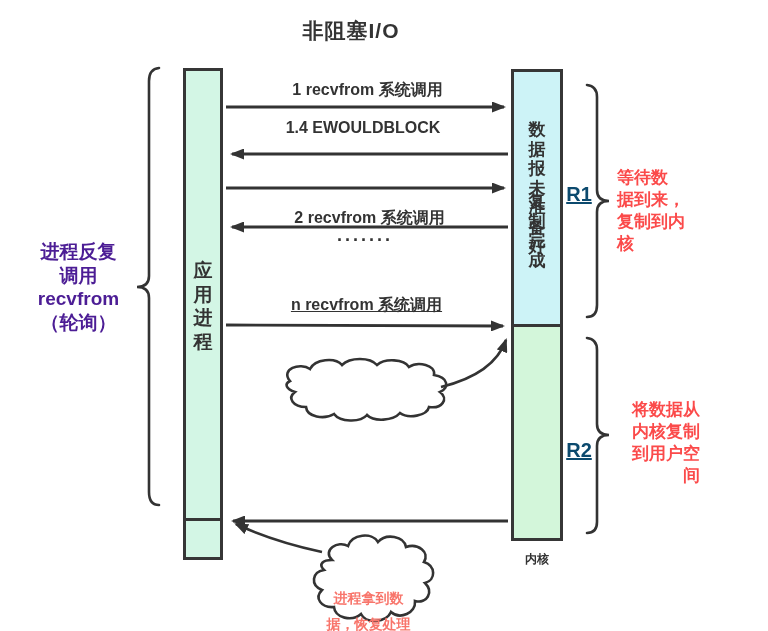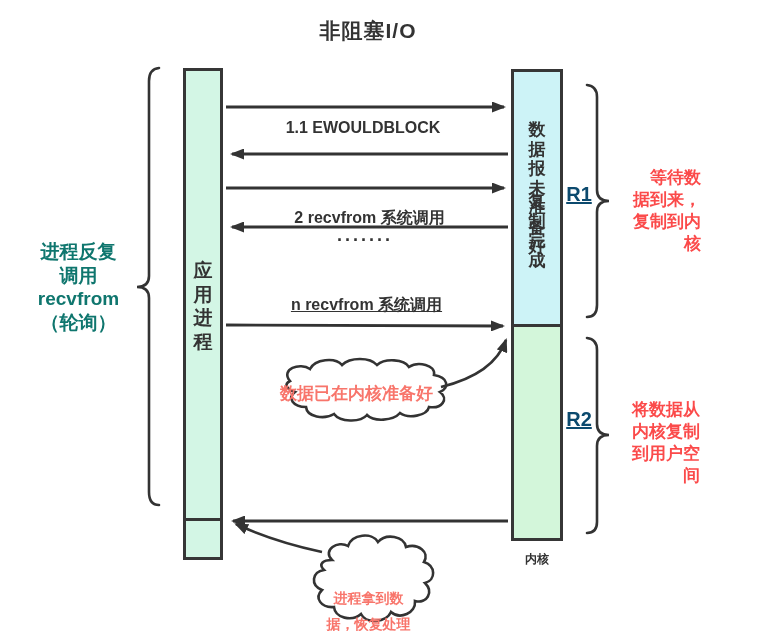--- a/index.html
+++ b/index.html
@@ -21,25 +21,25 @@
     background-position: 24px 3px;
   }
   .abs { position: absolute; }
   .txt {
     color: #333333;
     font-weight: bold;
     white-space: pre-line;
     text-align: center;
     line-height: 1.25;
   }
-  #title { left: 268px; top: 18px; width: 200px; font-size: 21px; letter-spacing: 1px; }
+  #title { left: 251px; top: 18px; width: 200px; font-size: 21px; letter-spacing: 1px; }
   
   #polling-note {
     left: 6px; top: 240px; width: 145px;
-    color: #0f766e; font-size: 19px; line-height: 23.5px;
+    color: #4c1d95; font-size: 19px; line-height: 23.5px;
   }
   
   #app-bar {
     left: 183px; top: 68px; width: 40px; height: 492px;
     background: #d3f6e5; border: 3px solid #363636;
   }
   #app-bar-divider {
     left: 0; right: 0; top: 447px; height: 0;
     border-top: 3px solid #363636;
   }
@@ -65,26 +65,26 @@
   #msg-call1   { left: 265px; top: 80px;  width: 205px; }
   #msg-ret1    { left: 263px; top: 118px; width: 200px; }
   #msg-call2   { left: 267px; top: 160px; width: 205px; margin-top: 48px; }
   #msg-ret2    { left: 263px; top: 198px; width: 200px; }
   #msg-dots    { left: 315px; top: 229px; width: 100px; font-size: 18px; letter-spacing: 2px; }
   #msg-calln   { left: 264px; top: 295px; width: 205px; text-decoration: underline; }
   #msg-success { left: 258px; top: 494px; width: 100px; }
   
   .phase-label { font-size: 20px; color: #0c4a6e; text-decoration: underline; }
   #r1-label { left: 556px; top: 182px; width: 46px; }
-  #r2-label { left: 556px; top: 407px; width: 46px; }
+  #r2-label { left: 556px; top: 438px; width: 46px; }
   .phase-note {
     color: #fb4a4a; font-size: 17px; line-height: 22px;
     font-weight: bold; white-space: pre-line; text-align: left;
   }
-  #r1-note { left: 617px; top: 167px; width: 84px; text-align: right; }
+  #r1-note { left: 617px; top: 167px; width: 84px; }
   #r2-note { left: 612px; top: 399px; width: 88px; text-align: right; }
   
   .cloud-txt { color: #f8756b; }
   #cloud-ready-text  { left: 274px; top: 383px; width: 165px; font-size: 17px; }
   #cloud-resume-text { left: 296px; top: 585px; width: 145px; font-size: 14px; line-height: 26px; }
   #linework { left: 0; top: 0; }
 </style>
 </head>
 <body>
 
@@ -147,34 +147,34 @@
     <path d="M322,552 Q272,541 236,524" fill="none" stroke="#333333" stroke-width="2.6" marker-end="url(#ah)"></path>
   </svg>
 
   <div class="abs txt" id="title">非阻塞I/O</div>
 
   <div class="abs txt" id="polling-note">进程反复
 调用
 recvfrom
 （轮询）</div>
 
-  <div class="abs txt msg" id="msg-ret1">1.1 EWOULDBLOCK</div>
+  <div class="abs txt msg" id="msg-call1">1  recvfrom 系统调用</div>
+  <div class="abs txt msg" id="msg-ret1">1.4 EWOULDBLOCK</div>
   <div class="abs txt msg" id="msg-call2">2 recvfrom 系统调用</div>
   <div class="abs txt msg" id="msg-dots">·······</div>
   <div class="abs txt msg" id="msg-calln">n  recvfrom 系统调用</div>
 
   <div class="abs txt phase-label" id="r1-label">R1</div>
   <div class="abs phase-note" id="r1-note">等待数
 据到来，
 复制到内
 核</div>
   <div class="abs txt phase-label" id="r2-label">R2</div>
   <div class="abs phase-note" id="r2-note">将数据从
 内核复制
 到用户空
 间</div>
 
-  <div class="abs txt cloud-txt" id="cloud-ready-text">数据已在内核准备好</div>
   <div class="abs txt cloud-txt" id="cloud-resume-text">进程拿到数
 据，恢复处理</div>
 
   <div class="abs txt" id="kernel-caption">内核</div>
 </div>
 
 </body></html>

